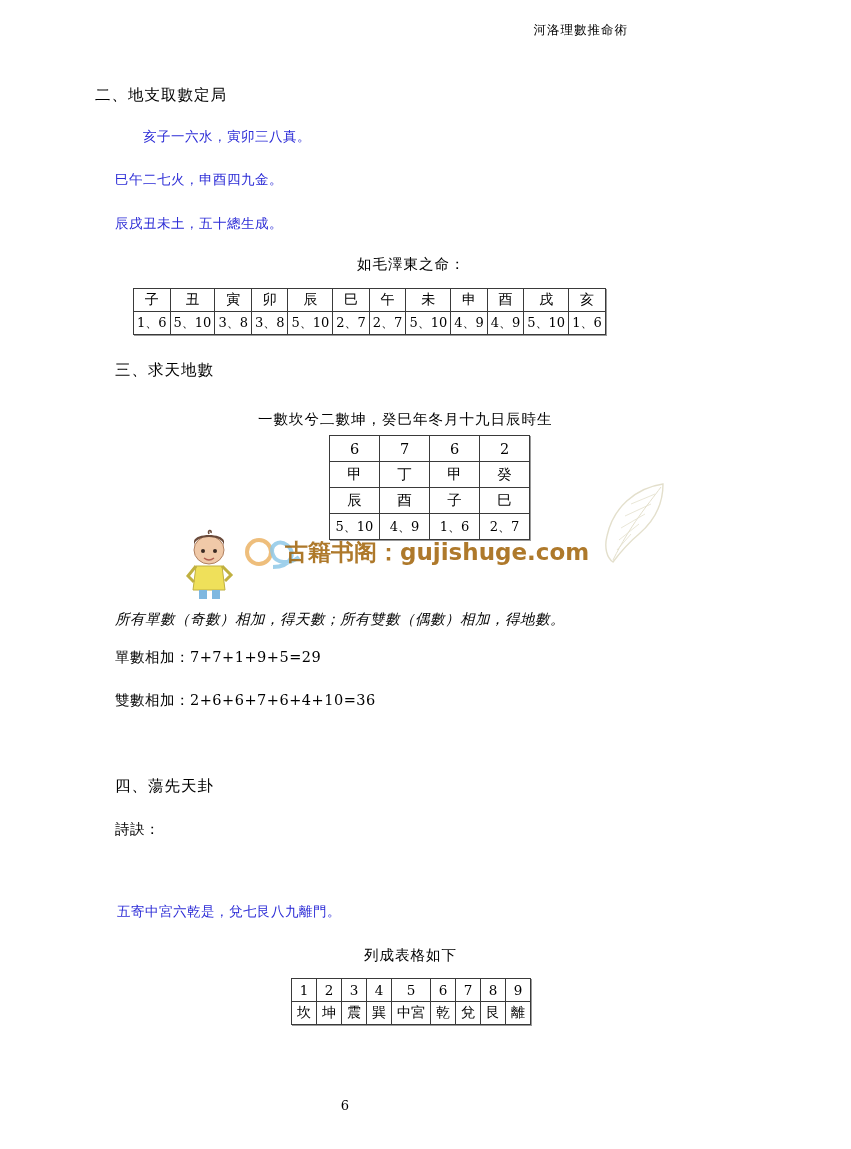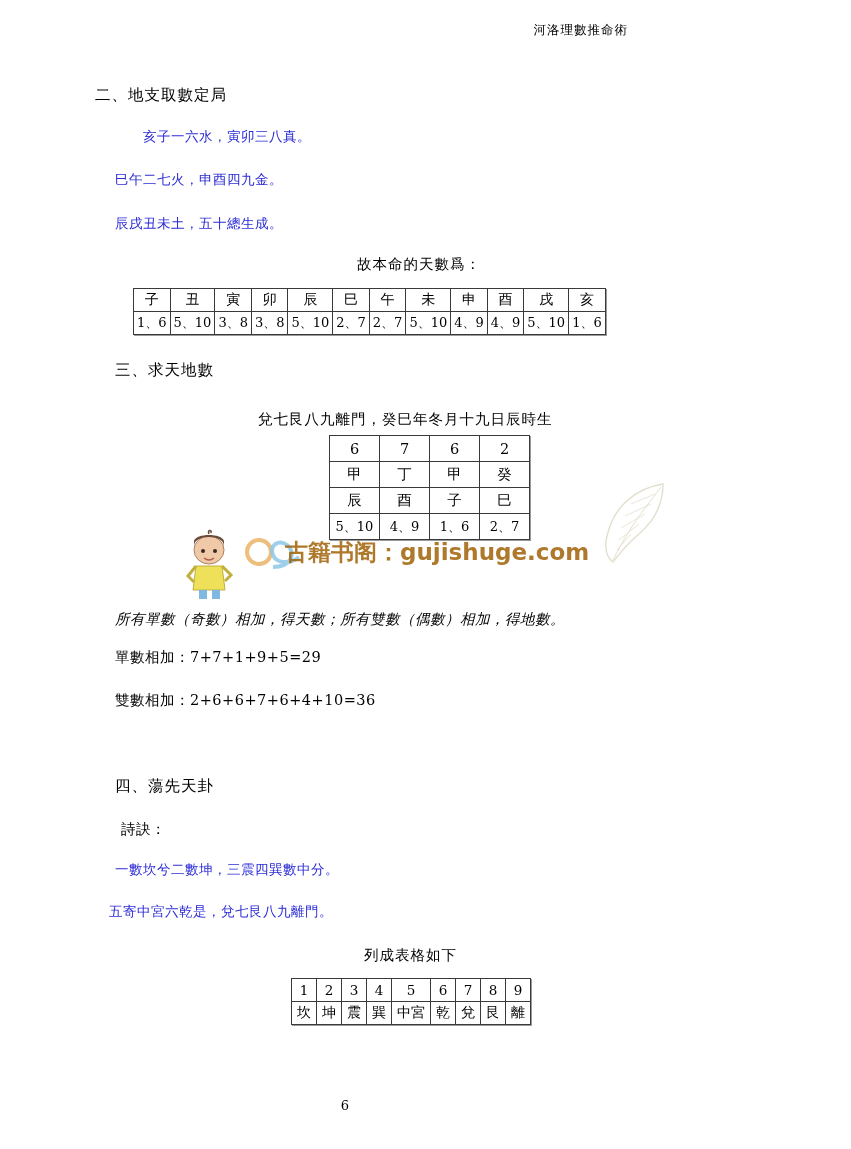--- a/index.html
+++ b/index.html
@@ -177,21 +177,21 @@
 <div class="page">
 
   <div class="header">河洛理數推命術</div>
 
   <div class="h-sec" style="left:95px; top:85px;">二、地支取數定局</div>
 
   <div class="p-blue" style="left:115px; top:128px;margin-left:28px;">亥子一六水，寅卯三八真。</div>
   <div class="p-blue" style="left:115px; top:171px;">巳午二七火，申酉四九金。</div>
   <div class="p-blue" style="left:115px; top:215px;">辰戌丑未土，五十總生成。</div>
 
-  <div class="caption" style="left:357px; top:255px;">故本命的天數爲：</div>
+  <div class="caption" style="left:357px; top:255px;">如毛澤東之命：</div>
 
   <table class="grid" id="branch-table">
     <tbody>
         <tr class="chars">
       <td>子</td>
       <td>丑</td>
       <td>寅</td>
       <td>卯</td>
       <td>辰</td>
       <td>巳</td>
@@ -214,21 +214,21 @@
       <td>4、9</td>
       <td>4、9</td>
       <td>5、10</td>
       <td>1、6</td>
     </tr>
   </tbody>
     </table>
 
   <div class="h-sec" style="left:115px; top:360px;">三、求天地數</div>
 
-  <div class="caption" style="left:258px; top:410px;">兌七艮八九離門，癸巳年冬月十九日辰時生</div>
+  <div class="caption" style="left:258px; top:410px;">一數坎兮二數坤，癸巳年冬月十九日辰時生</div>
 
   <table class="grid" id="bazi-table">
     <tbody>
         <tr>
       <td>6</td>
       <td>7</td>
       <td>6</td>
       <td>2</td>
     </tr>
     <tr>
@@ -251,24 +251,23 @@
     </tr>
   </tbody>
     </table>
 
   <div class="p-black" style="left:115px; top:610px;font-style:italic;">所有單數（奇數）相加，得天數；所有雙數（偶數）相加，得地數。</div>
   <div class="p-black" style="left:115px; top:648px;">單數相加：7+7+1+9+5=29</div>
   <div class="p-black" style="left:115px; top:691px;">雙數相加：2+6+6+7+6+4+10=36</div>
 
   <div class="h-sec" style="left:115px; top:776px;">四、蕩先天卦</div>
 
-  <div class="p-black" style="left:121px; top:820px;">詩訣：</div>
-
-  <div class="p-blue" style="left:115px; top:861px;">一數坎兮二數坤，三震四巽數中分。</div>
-  <div class="p-blue" style="left:109px; top:903px;">五寄中宮六乾是，兌七艮八九離門。</div>
+  <div class="p-black" style="left:115px; top:820px;">詩訣：</div>
+
+  <div class="p-blue" style="left:117px; top:903px;">五寄中宮六乾是，兌七艮八九離門。</div>
 
   <div class="caption" style="left:364px; top:946px;">列成表格如下</div>
 
   <table class="grid" id="trigram-table">
     <tbody>
         <tr class="idx">
       <td>1</td>
       <td>2</td>
       <td>3</td>
       <td>4</td>

